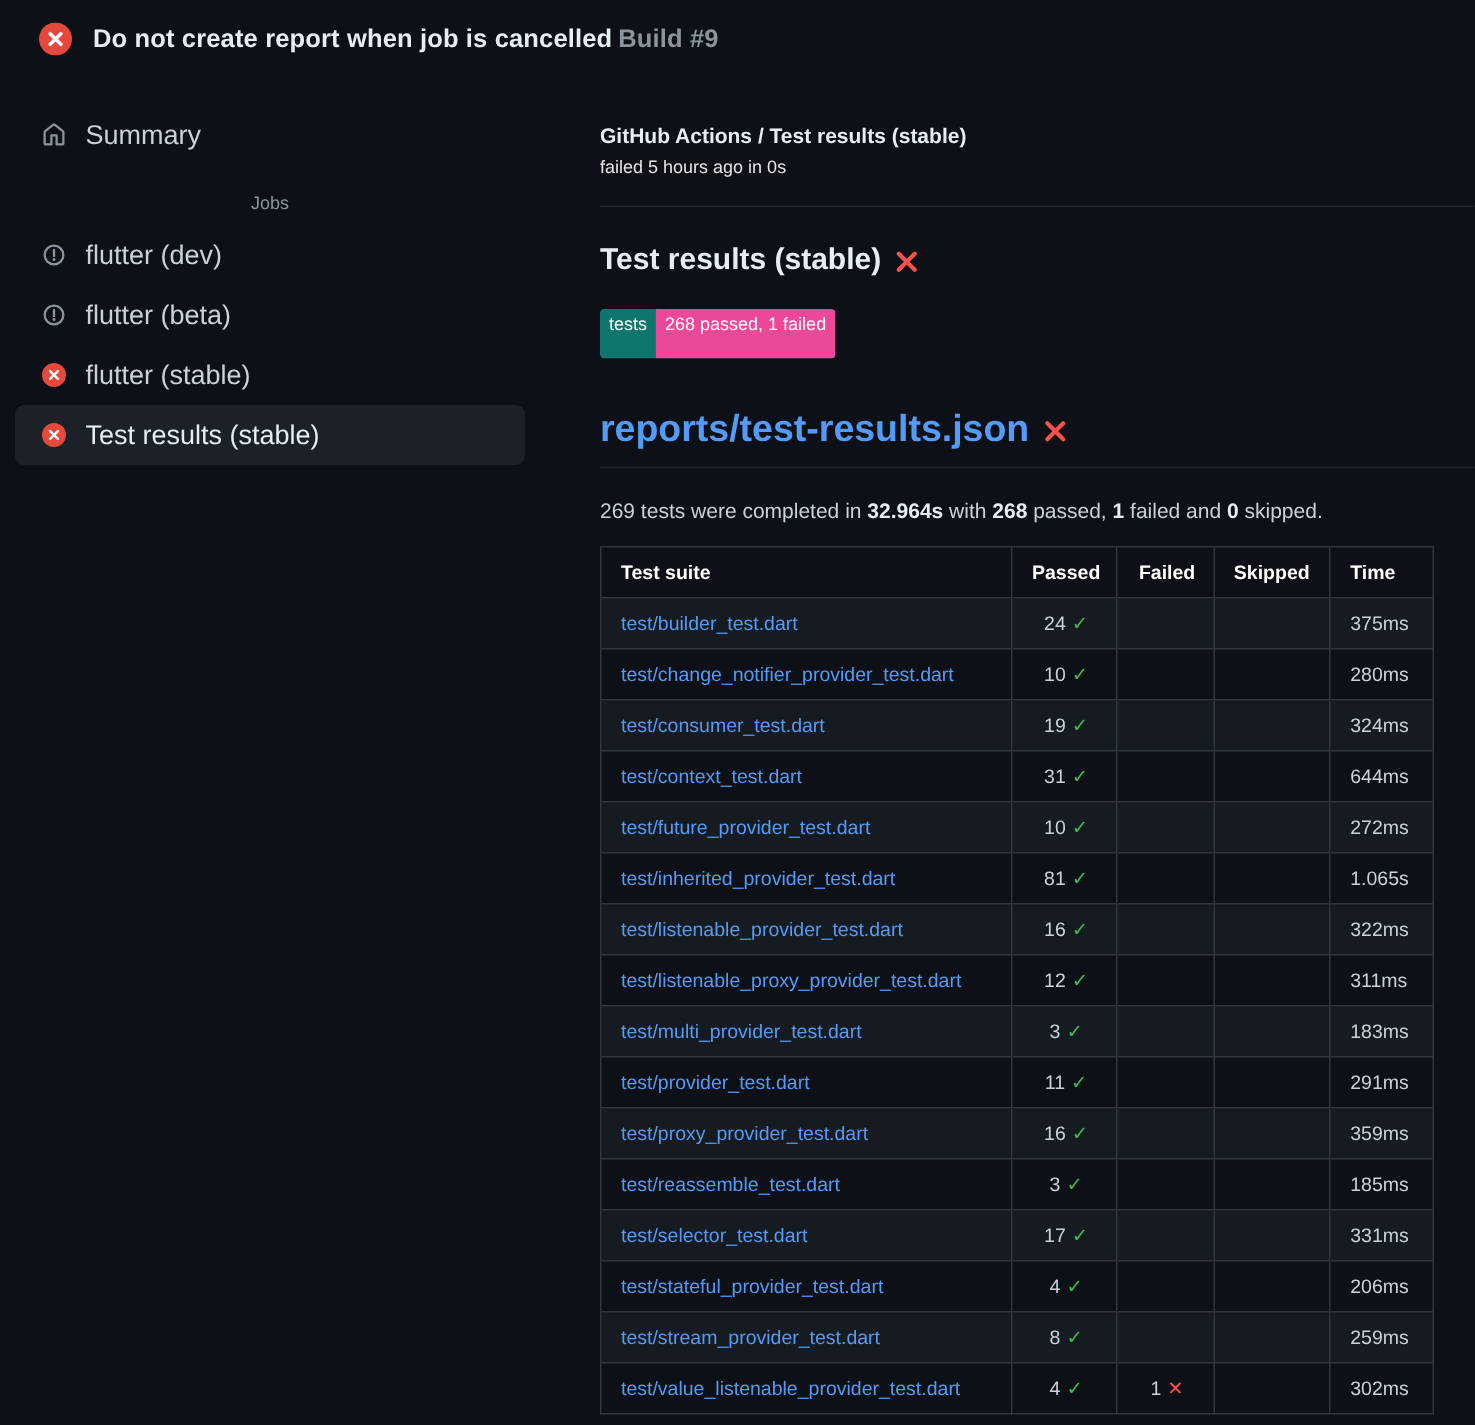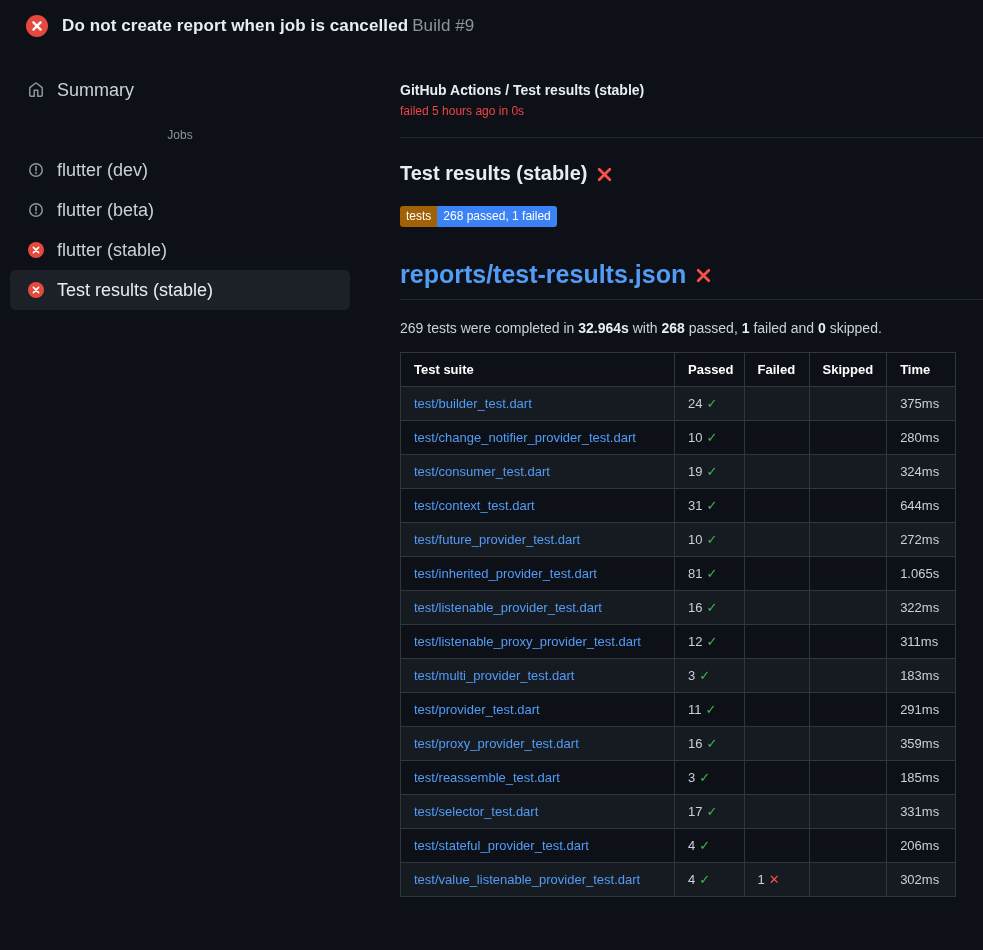--- a/index.html
+++ b/index.html
@@ -10,67 +10,67 @@
     font-family:"Liberation Sans","DejaVu Sans",sans-serif;
     overflow:hidden;
   }
   
   .build-header {
     display:flex; align-items:center; gap:14px;
     padding:15px 20px 13px 26px;
   }
   .big-fail { width:22px; height:22px; flex:0 0 auto; display:inline-flex; }
   .build-title { font-size:17px; font-weight:700; color:#e6edf3; letter-spacing:.1px; }
-  .build-num { color:#8b949e; font-weight:400; margin-left:4px; }
+  .build-num { color:#8b949e; font-weight:700; margin-left:4px; }
 
   
   .layout { display:flex; align-items:flex-start; }
 
   
   .sidebar { width:360px; flex:0 0 auto; padding:20px 10px 0 10px; }
   .side-item {
     display:flex; align-items:center; gap:13px;
     height:40px; padding:0 18px; border-radius:6px;
     font-size:18px; color:#c9d1d9; cursor:pointer; white-space:nowrap;
   }
   .side-item.selected { background:#1c2128; color:#e6edf3; }
   .status-icon { width:16px; height:16px; flex:0 0 auto; display:inline-flex; }
   .jobs-label { color:#8b949e; font-size:12px; padding:18px 18px 8px 18px;text-align:center; }
 
   
   .main { flex:1 1 auto; padding:32px 0 0 40px; min-width:0; }
   .breadcrumb { font-size:14px; font-weight:700; color:#e6edf3; }
-  .status-line { font-size:12px; color:#ef4444; margin-top:6px; }
+  .status-line { font-size:12px; color:#e5e5e5; margin-top:6px; }
   .divider { border-bottom:1px solid #21262d; margin-top:19px; }
 
   .section-title {
     margin-top:24px; font-size:20px; font-weight:700; color:#e6edf3;
     display:flex; align-items:center; gap:9px;
   }
   .x-icon { display:inline-flex; width:17px; height:17px; position:relative; top:1px; }
 
   .badge { display:inline-flex; margin-top:21px; font-size:12px; border-radius:3px; overflow:hidden; line-height:1; }
-  .badge-label { background:#a16207; color:#ffffff; padding:4px 6px 5px; }
-  .badge-value { background:#3b82f6; color:#ffffff; padding:4px 6px 5px; }
+  .badge-label { background:#0f766e; color:#ffffff; padding:4px 6px 5px; }
+  .badge-value { background:#ec4899; color:#ffffff; padding:4px 6px 17px; }
 
   .report-title {
     margin-top:33px; font-size:25px; font-weight:700;
     display:flex; align-items:center; gap:9px;
     border-bottom:1px solid #21262d; padding-bottom:10px;
   }
   .report-title a { color:#539bf5; text-decoration:none; }
 
   .summary-line { margin-top:20px; font-size:14px; color:#c9d1d9; }
   .summary-line b { color:#e6edf3; font-weight:700; }
 
   
   table { border-collapse:collapse; margin-top:16px; font-size:13px; table-layout:fixed; }
   th, td { border:1px solid #30363d; height:34px; padding:0 13px; }
   th { font-weight:700; color:#ffffff; text-align:left; }
-  th.num-col, td.num-cell { text-align:left; padding-right:10px; }
+  th.num-col, td.num-cell { text-align:center; padding-right:10px; }
   tbody tr:nth-child(odd) { background:#161b22; }
   tbody tr:nth-child(even) { background:#0d1117; }
   td.suite a { color:#539bf5; text-decoration:none; }
   td.time { color:#c9d1d9; }
   .check { color:#3fb950; font-weight:700; margin-left:4px; font-size:13px; }
   .cell-x { color:#f85149; font-weight:700; margin-left:4px; font-size:13px; }
 </style>
 </head>
 <body>
 
@@ -277,20 +277,27 @@
             <td class="time">331ms</td>
           </tr>
           <tr>
             <td class="suite"><a href="#">test/stateful_provider_test.dart</a></td>
             <td class="num-cell"><span>4</span><span class="check">✓</span></td>
             <td class="num-cell"></td>
             <td></td>
             <td class="time">206ms</td>
           </tr>
           <tr>
+            <td class="suite"><a href="#">test/stream_provider_test.dart</a></td>
+            <td class="num-cell"><span>8</span><span class="check">✓</span></td>
+            <td class="num-cell"></td>
+            <td></td>
+            <td class="time">259ms</td>
+          </tr>
+          <tr>
             <td class="suite"><a href="#">test/value_listenable_provider_test.dart</a></td>
             <td class="num-cell"><span>4</span><span class="check">✓</span></td>
             <td class="num-cell"><span>1</span><span class="cell-x">✕</span></td>
             <td></td>
             <td class="time">302ms</td>
           </tr>
         </tbody>
     </table>
   </main>
 </div>

